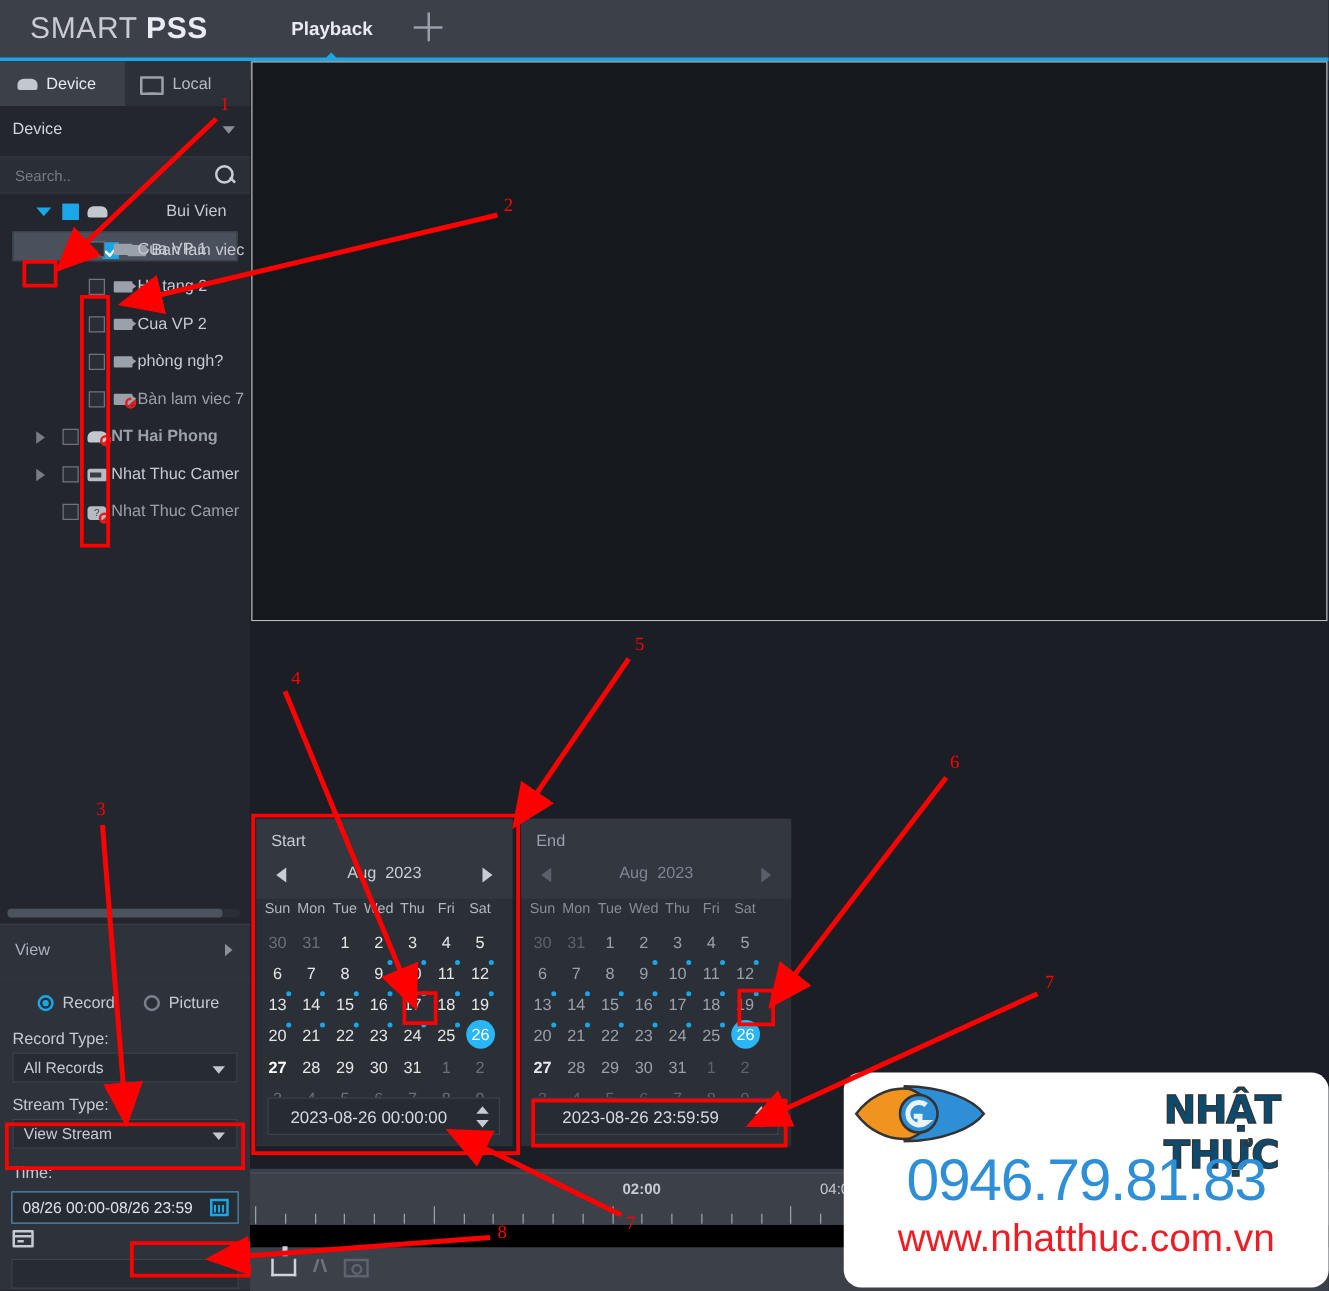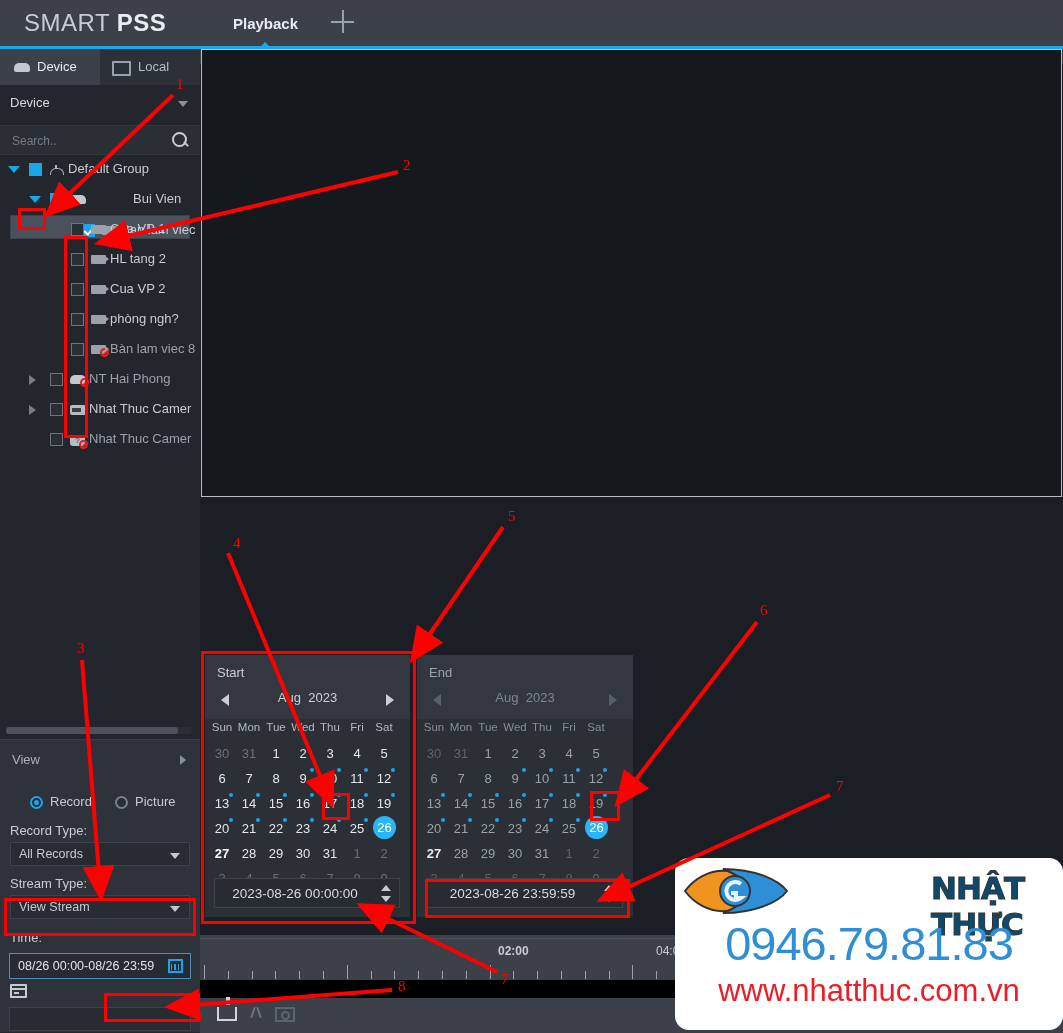--- a/index.html
+++ b/index.html
@@ -208,26 +208,20 @@
     <div class="caret-dn"></div>
   </div>
 
   <div class="searchrow">
     <input placeholder="Search.." style="">
     <div class="mag"></div>
   </div>
 
   <div class="tree" id="tree">
         <div class="trow">
-          <div class="tw open" style="left: 8px;"></div>
-          <div class="cb full" style="left: 29px;"></div>
-          <div class="ticon ic-group" style="left: 49px;"></div>
-          <div class="tlabel" style="left: 68px;">Default Group</div>
-        </div>
-        <div class="trow">
           <div class="tw open" style="left: 29px;"></div>
           <div class="cb full" style="left: 50px;"></div>
           <div class="ticon ic-hdd2" style="left: 70px;"></div>
           <div class="tlabel" style="left: 89px; margin-left: 44px;">Bui Vien</div>
         </div>
         <div class="trow sel">
           <div class="cb chk" style="left: 71px;"></div>
           <div class="ticon ic-cam" style="left: 91px;"></div>
           <div class="tlabel" style="left: 110px;">Ban lam viec</div>
         </div>
@@ -249,29 +243,29 @@
         <div class="trow">
           <div class="cb " style="left: 71px;"></div>
           <div class="ticon ic-cam" style="left: 91px;"></div>
           <div class="tlabel" style="left: 110px;">phòng ngh?</div>
         </div>
         <div class="trow">
           <div class="cb " style="left: 71px;"></div>
           <div class="ticon ic-cam" style="left: 91px;">
             <i class="ban"></i>
           </div>
-          <div class="tlabel dim" style="left: 110px;">Bàn lam viec 8</div>
+          <div class="tlabel dim" style="left: 110px;">Bàn lam viec 7</div>
         </div>
         <div class="trow">
           <div class="tw closed" style="left: 29px;"></div>
           <div class="cb " style="left: 50px;"></div>
           <div class="ticon ic-hdd2" style="left: 70px;">
             <i class="ban"></i>
           </div>
-          <div class="tlabel dim" style="left: 89px;">NT Hai Phong</div>
+          <div class="tlabel dim" style="left: 89px; font-weight: bold;">NT Hai Phong</div>
         </div>
         <div class="trow">
           <div class="tw closed" style="left: 29px;"></div>
           <div class="cb " style="left: 50px;"></div>
           <div class="ticon ic-nvr" style="left: 70px;"></div>
           <div class="tlabel" style="left: 89px;">Nhat Thuc Camer</div>
         </div>
         <div class="trow">
           <div class="cb " style="left: 50px;"></div>
           <div class="ticon ic-q" style="left: 70px;">?<i class="ban"></i></div>

